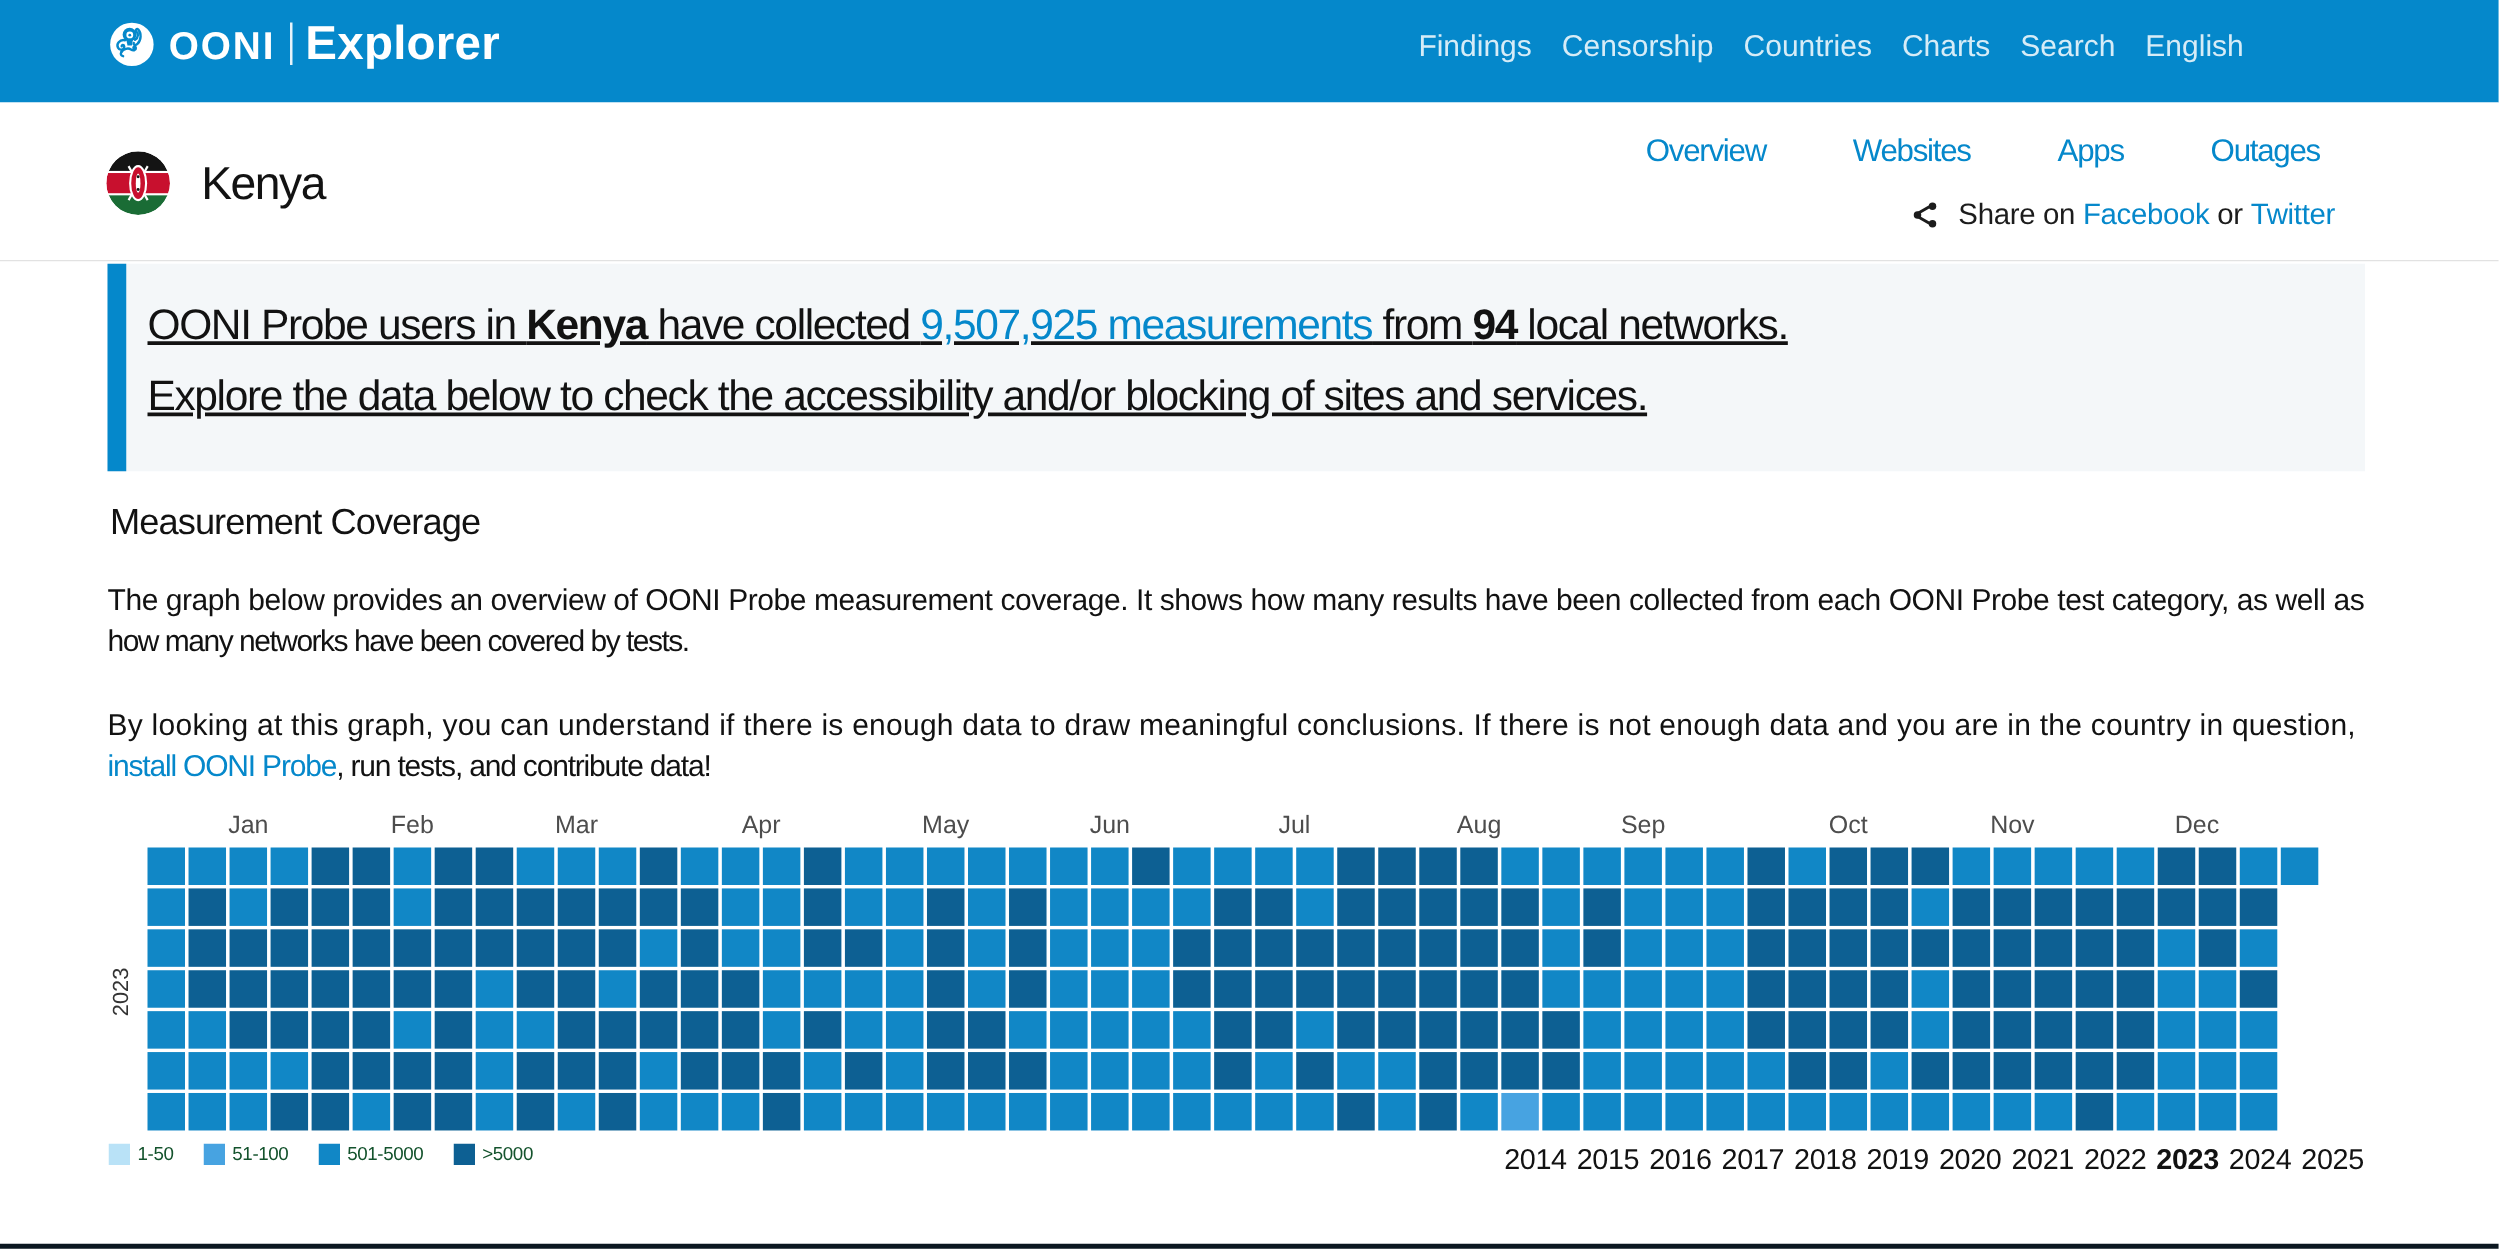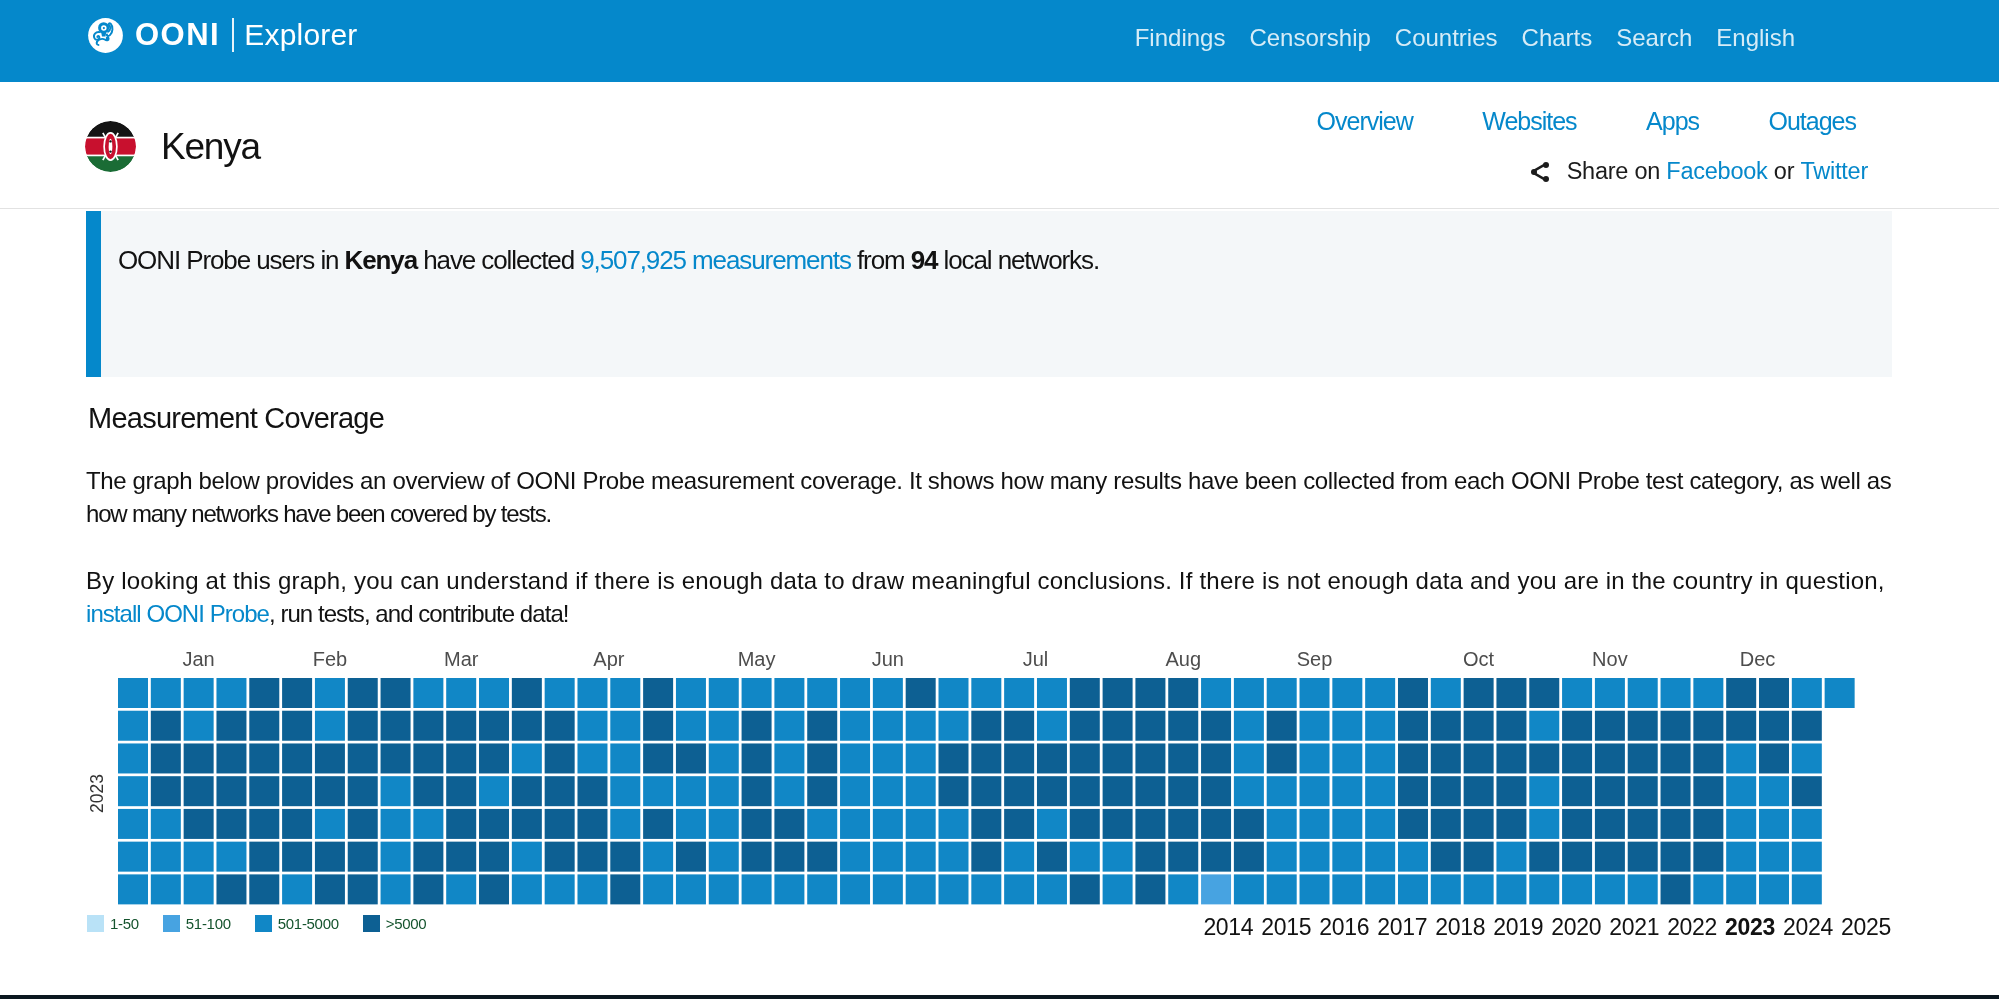--- a/index.html
+++ b/index.html
@@ -17,21 +17,21 @@
   }
   .brand { position:absolute; left:87px; top:10px; height:50px; display:flex; align-items:center; }
   .brand svg.logo { width:37px; height:37px; display:block; }
   .brand .wordmark { margin-left:11px; display:flex; align-items:baseline; }
   .brand .ooni {
     font-family:Liberation Sans, sans-serif;
     font-weight:700; font-size:31px; color:#ffffff; letter-spacing:1.5px;
   }
   .brand .sep { display:inline-block; width:2px; height:34px; background:rgba(255,255,255,.9);
     margin:0 10px 0 12px; align-self:center; }
-  .brand .explorer { font-size:30px; font-weight:400; color:#ffffff; letter-spacing:.2px; }
+  .brand .explorer { font-size:38px; font-weight:700; color:#ffffff; letter-spacing:.2px; }
   .topnav { position:absolute; right:204px; top:-3px; height:82px; display:flex; align-items:center; }
   .topnav a { color:rgba(255,255,255,.84); font-size:24px; margin-left:24px; letter-spacing:0; }
 
   
   .country-header {
     position:absolute; left:0; top:82px; width:1999px; height:127px;
     background:#ffffff; border-bottom:1px solid #e2e2e2;
   }
   .country-left { position:absolute; left:85px; top:39px; display:flex; align-items:center; }
   .flag { width:51px; height:51px; border-radius:50%; display:block; }
@@ -43,21 +43,21 @@
   .share-row span, .share-row a { font-size:23.5px; letter-spacing:-0.25px; }
   .share-row .dark { color:#1c1c1c; }
   .share-row a { color:#0588CB; }
 
   
   .intro-box {
     position:absolute; left:86px; top:211px; width:1806px; height:166px;
     background:#f4f7f9; border-left:15px solid #0588CB;
     padding:33px 30px 0 17px;
   }
-  .intro-box p { font-size:26px; letter-spacing:-1.1px; color:#121212; line-height:33px; }
+  .intro-box p { font-size:34px; letter-spacing:-1.1px; color:#121212; line-height:33px;text-decoration:underline; }
   .intro-box p + p { margin-top:24px; }
   .intro-box a { color:#0588CB; }
   .intro-box b { font-weight:700; }
 
   
   .mc-heading { position:absolute; left:88px; top:402px; font-size:29px; font-weight:400; color:#121212; letter-spacing:-0.75px; }
   .para { position:absolute; left:86px; width:1900px; font-size:24px; line-height:32.8px; color:#121212; letter-spacing:-0.85px; }
   .ls-a { letter-spacing:-0.35px; }
   .ls-b { letter-spacing:-1.2px; }
   .ls-c { letter-spacing:0.2px; }
@@ -163,20 +163,21 @@
     <a>Facebook</a>
     <span class="dark">&nbsp;</span>
     <span class="dark">or</span>
     <span class="dark">&nbsp;</span>
     <a>Twitter</a>
   </div>
 </header>
 
 <section class="intro-box">
   <p><span>OONI Probe users in </span><b>Kenya</b><span> have collected </span><a>9,507,925 measurements</a><span> from </span><b>94</b><span> local networks.</span></p>
+  <p>Explore the data below to check the accessibility and/or blocking of sites and services.</p>
 </section>
 
 <h2 class="mc-heading">Measurement Coverage</h2>
 <p class="para" id="para1"><span class="ls-a">The graph below provides an overview of OONI Probe measurement coverage. It shows how many results have been collected from each OONI Probe test category, as well as</span><br><span class="ls-b">how many networks have been covered by tests.</span></p>
 <p class="para" id="para2"><span class="ls-c">By looking at this graph, you can understand if there is enough data to draw meaningful conclusions. If there is not enough data and you are in the country in question,</span><br><span class="ls-d"><a>install OONI Probe</a><span>, run tests, and contribute data!</span></span></p>
 
 <div id="chart">
     <svg width="1999" height="280">
       <text x="198.64" y="26" text-anchor="middle" font-size="20" fill="#4d4d4d">Jan</text>
       <text x="329.92" y="26" text-anchor="middle" font-size="20" fill="#4d4d4d">Feb</text>

